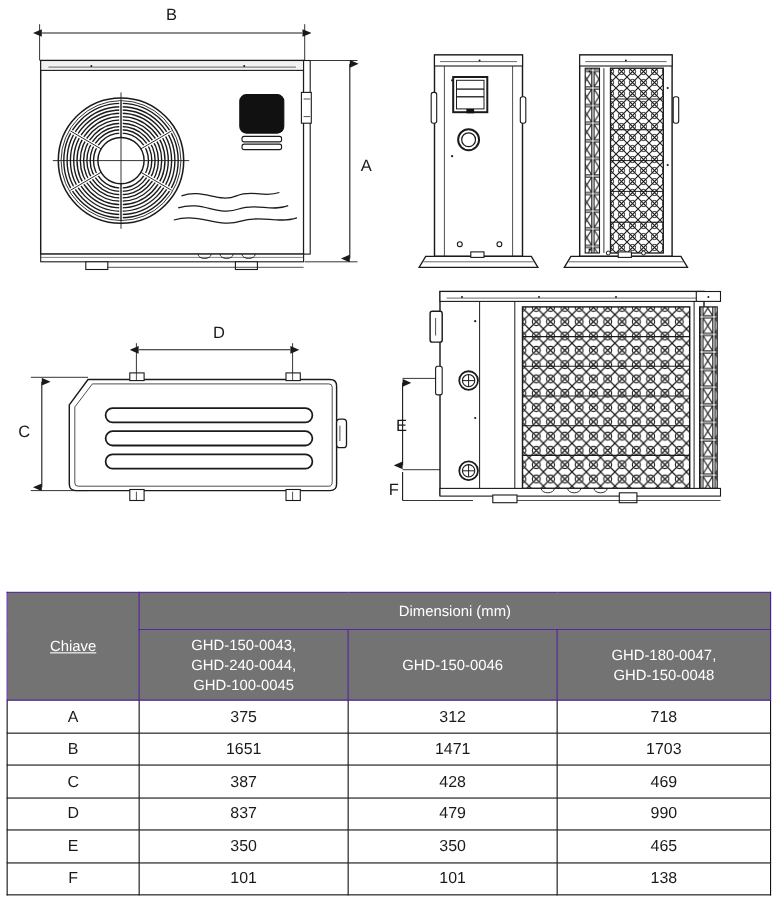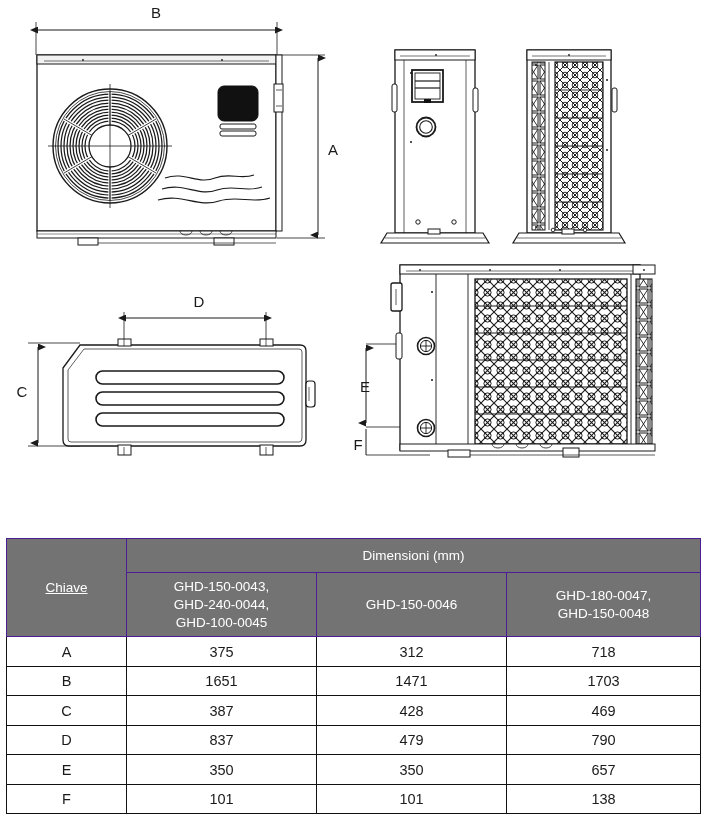--- a/index.html
+++ b/index.html
@@ -427,27 +427,27 @@
       <tr>
         <td class="key-cell">C</td>
         <td>387</td>
         <td>428</td>
         <td>469</td>
       </tr>
       <tr>
         <td class="key-cell">D</td>
         <td>837</td>
         <td>479</td>
-        <td>790</td>
+        <td>990</td>
       </tr>
       <tr>
         <td class="key-cell">E</td>
         <td>350</td>
         <td>350</td>
-        <td>657</td>
+        <td>465</td>
       </tr>
       <tr>
         <td class="key-cell">F</td>
         <td>101</td>
         <td>101</td>
         <td>138</td>
       </tr>
     </tbody>
   </table>
 </div>

